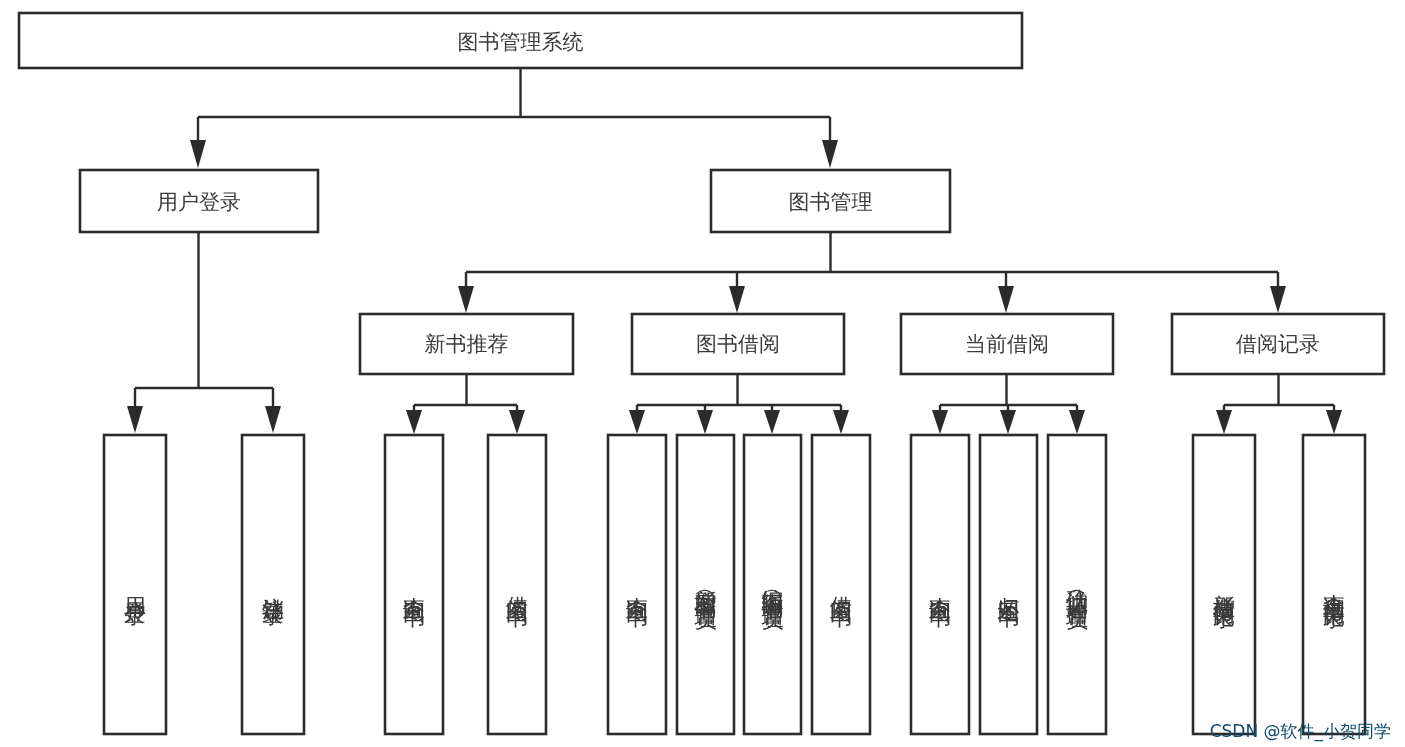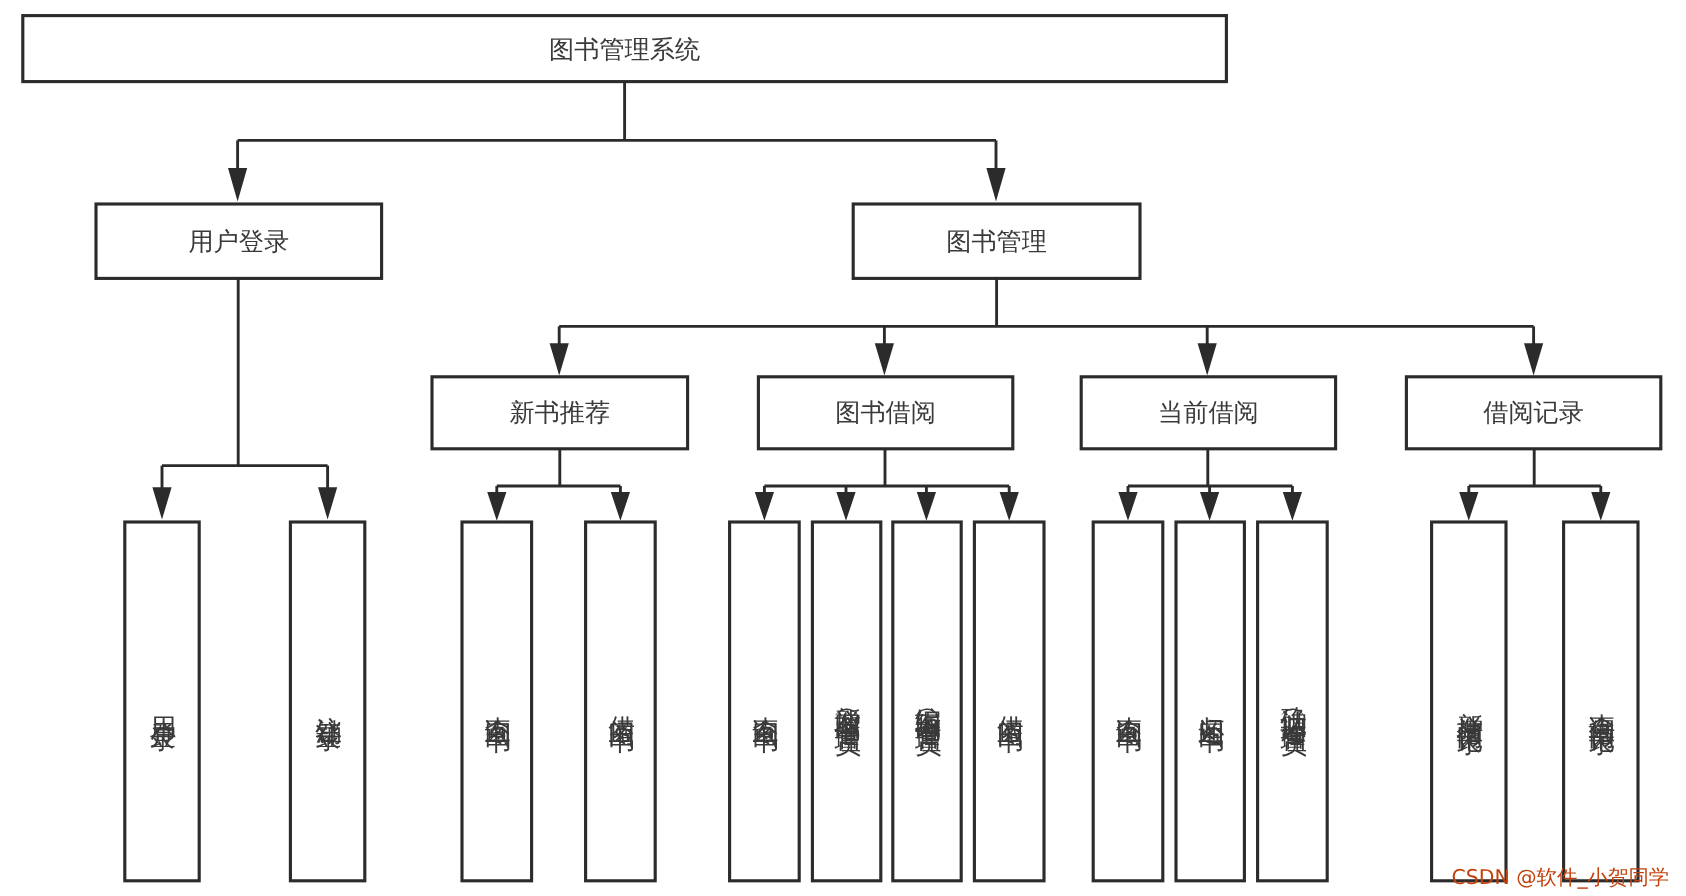--- a/index.html
+++ b/index.html
@@ -64,21 +64,21 @@
     color: #3a3a3a;
     font-family: "DejaVu Sans", "Liberation Sans", sans-serif;
     font-size: 22px;
     line-height: 1;
     letter-spacing: 3px;
   }
   .watermark {
     position: absolute;
     right: 14px;
     bottom: 4px;
-    color: #c2410c;
+    color: #0c4a6e;
     font-family: "DejaVu Sans", "Liberation Sans", sans-serif;
     font-size: 17px;
     white-space: nowrap;
     user-select: none;
   }
 </style>
 </head>
 <body>
 
 <div id="diagram-root">

